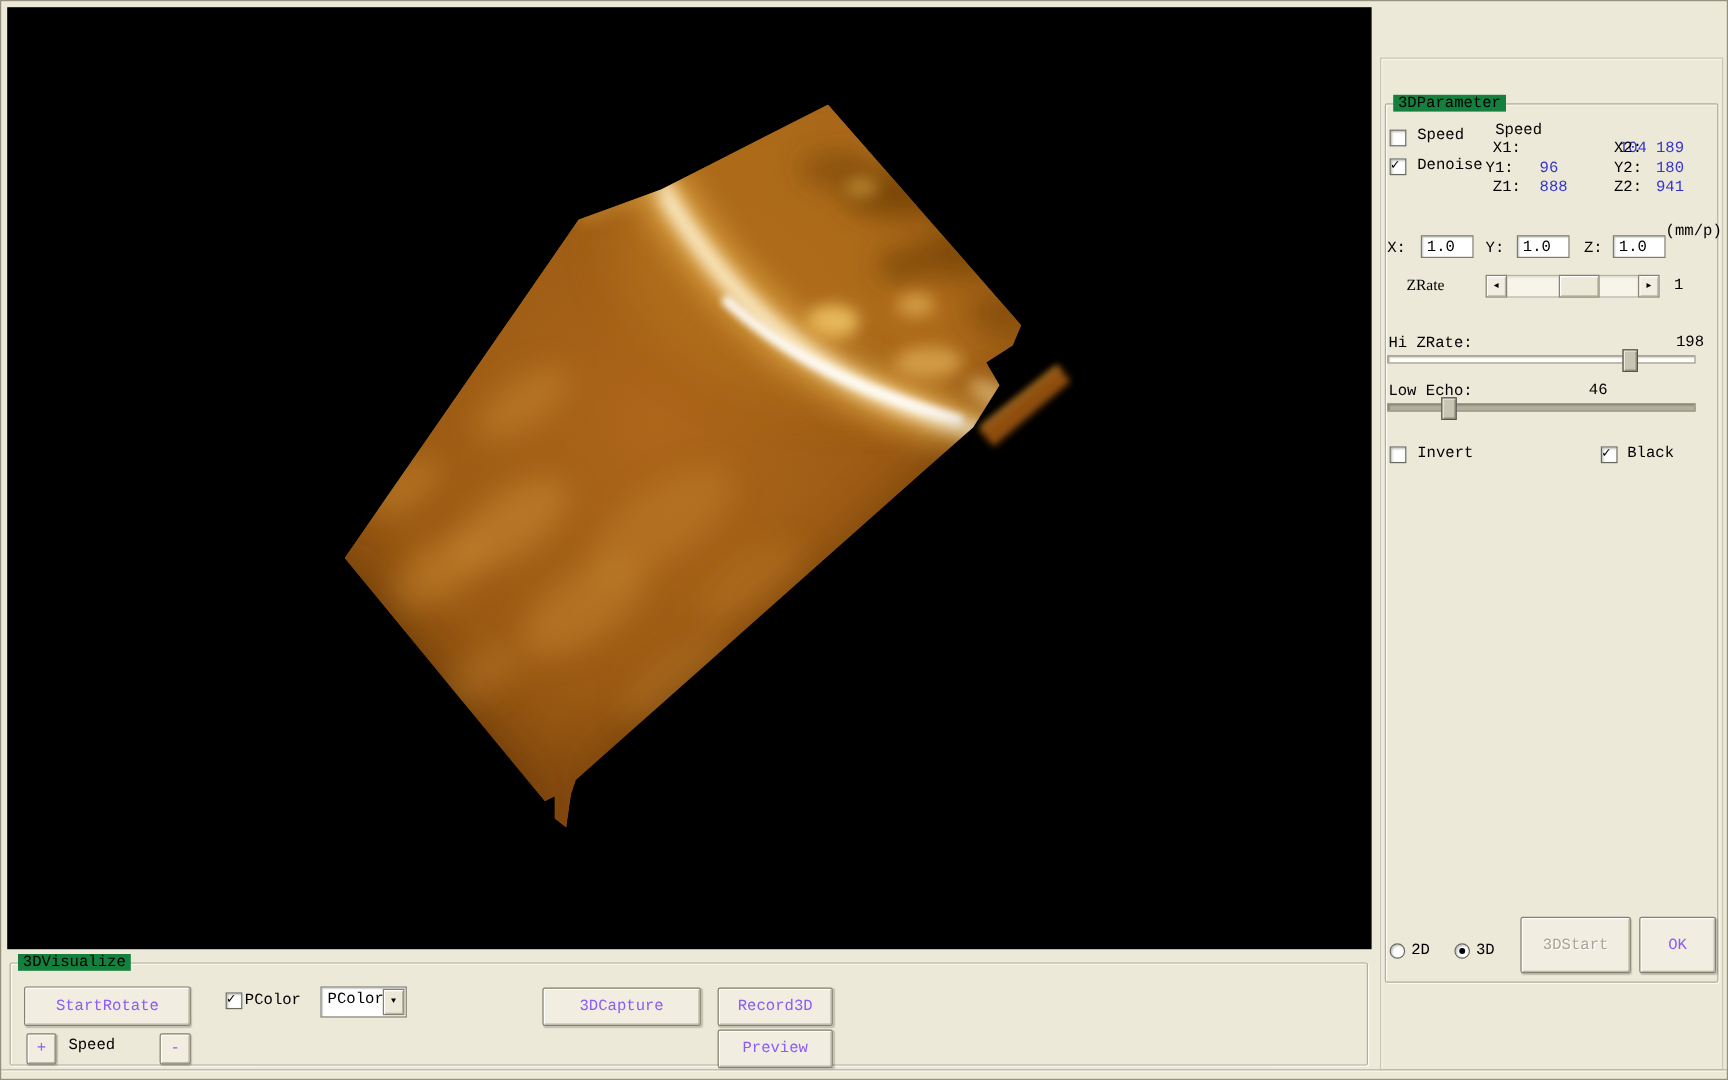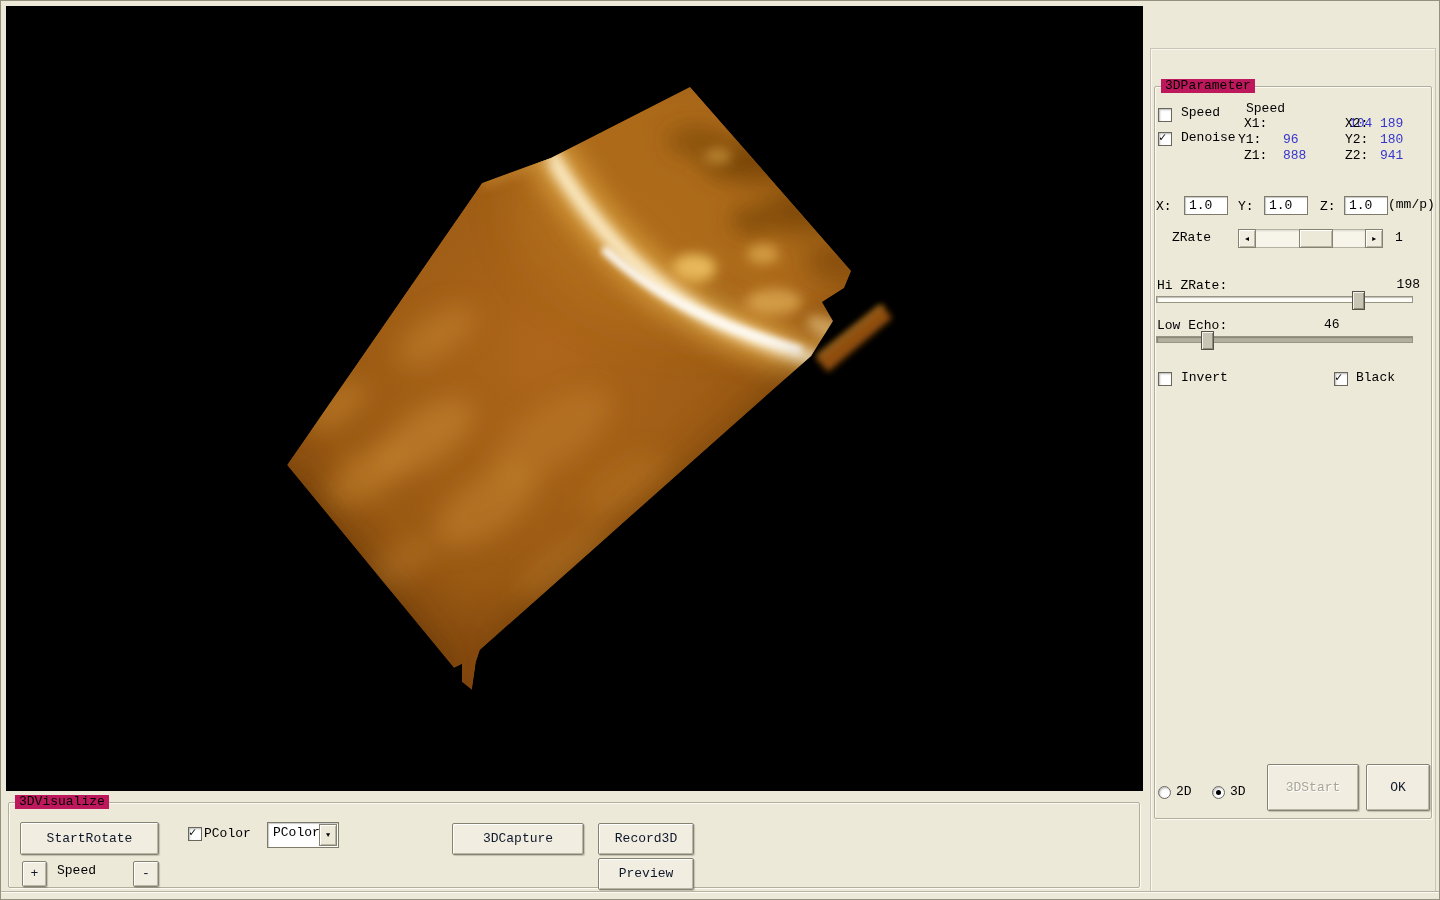--- a/index.html
+++ b/index.html
@@ -10,29 +10,29 @@
     font-size:13px;color:#000;
     -webkit-font-smoothing:none;
   }
   .lbl{position:absolute;white-space:nowrap;line-height:14px;cursor:default;}
   .blue{color:#3535cd;}
   .frame{position:absolute;inset:0;border:1px solid #94917f;pointer-events:none;}
   .viewport{position:absolute;left:6px;top:6px;width:1137px;height:785px;background:#000;}
   
   .gb{position:absolute;border:1px solid #b1ae9e;border-radius:2px;
       box-shadow:inset 1px 1px 0 #fbfaf3, 1px 1px 0 #fbfaf3;}
-  .gb-label{position:absolute;top:-8px;left:6px;background:#be185d;padding:0 4px;line-height:14px;}
+  .gb-label{position:absolute;top:-8px;left:6px;background:#15803d;padding:0 4px;line-height:14px;}
   
   .dlg{position:absolute;left:1150px;top:48px;width:284px;height:842px;
        border:1px solid #c9c6b6;box-shadow:inset 1px 1px 0 #f8f6ee;}
   
   .btn{position:absolute;background:#f1eee1;border:1px solid #85826f;border-radius:2px;
        box-shadow:inset 1px 1px 0 #ffffff, inset -1px -1px 0 #b9b6a7, 1px 1px 1px rgba(0,0,0,.18);
        display:flex;align-items:center;justify-content:center;
-       font-family:inherit;font-size:13px;color:#0f172a;cursor:default;line-height:14px;}
+       font-family:inherit;font-size:13px;color:#8b5cf6;cursor:default;line-height:14px;}
   .btn.disabled{color:#a9a598;text-shadow:1px 1px 0 #ffffff;}
   
   .cb{position:absolute;width:12px;height:12px;background:#fff;border:1px solid #68675c;
       box-shadow:inset 1px 1px 2px rgba(0,0,0,.28);}
   .cb .check{position:absolute;top:-3px;left:0px;font-size:12px;font-weight:bold;color:#000;}
   .radio{position:absolute;width:11px;height:11px;border-radius:50%;background:#fff;
          border:1px solid #68675c;box-shadow:inset 1px 1px 2px rgba(0,0,0,.28);}
   .radio .dot{position:absolute;left:3px;top:3px;width:5px;height:5px;border-radius:50%;background:#000;}
   
   .edit{position:absolute;background:#fff;border:1px solid #7e7b6a;border-radius:0;
@@ -161,23 +161,23 @@
 <span class="lbl blue" style="left:1283px;top:149px;">888</span>
 <span class="lbl" style="left:1345px;top:149px;">Z2:</span>
 <span class="lbl blue" style="left:1380px;top:149px;">941</span>
 
 <span class="lbl" style="left:1156px;top:200px;">X:</span>
 <input class="edit" style="left: 1184px; top: 196px; width: 34px; height: 15px;" value="1.0">
 <span class="lbl" style="left:1238px;top:200px;">Y:</span>
 <input class="edit" style="left: 1264px; top: 196px; width: 34px; height: 15px;" value="1.0">
 <span class="lbl" style="left:1320px;top:200px;">Z:</span>
 <input class="edit" style="left: 1344px; top: 196px; width: 34px; height: 15px;" value="1.0">
-<span class="lbl" style="left:1388px;top:198px;">(mm/p)</span>
-
-<span class="lbl" style="left:1172px;top:231px;">ZRate</span>
+<span class="lbl" style="left:1388px;top:186px;">(mm/p)</span>
+
+<span class="lbl" style="left:1172px;top:231px;font-family:Liberation Serif, serif;">ZRate</span>
 <div class="sb-track" style="left:1254px;top:229px;width:111px;"></div>
 <div class="sb-btn" style="left:1238px;top:229px;">
   <span>◄</span>
 </div>
 <div class="sb-thumb" style="left:1299px;top:229px;"></div>
 <div class="sb-btn" style="left:1365px;top:229px;">
   <span>►</span>
 </div>
 <span class="lbl" style="left:1395px;top:231px;">1</span>
 

